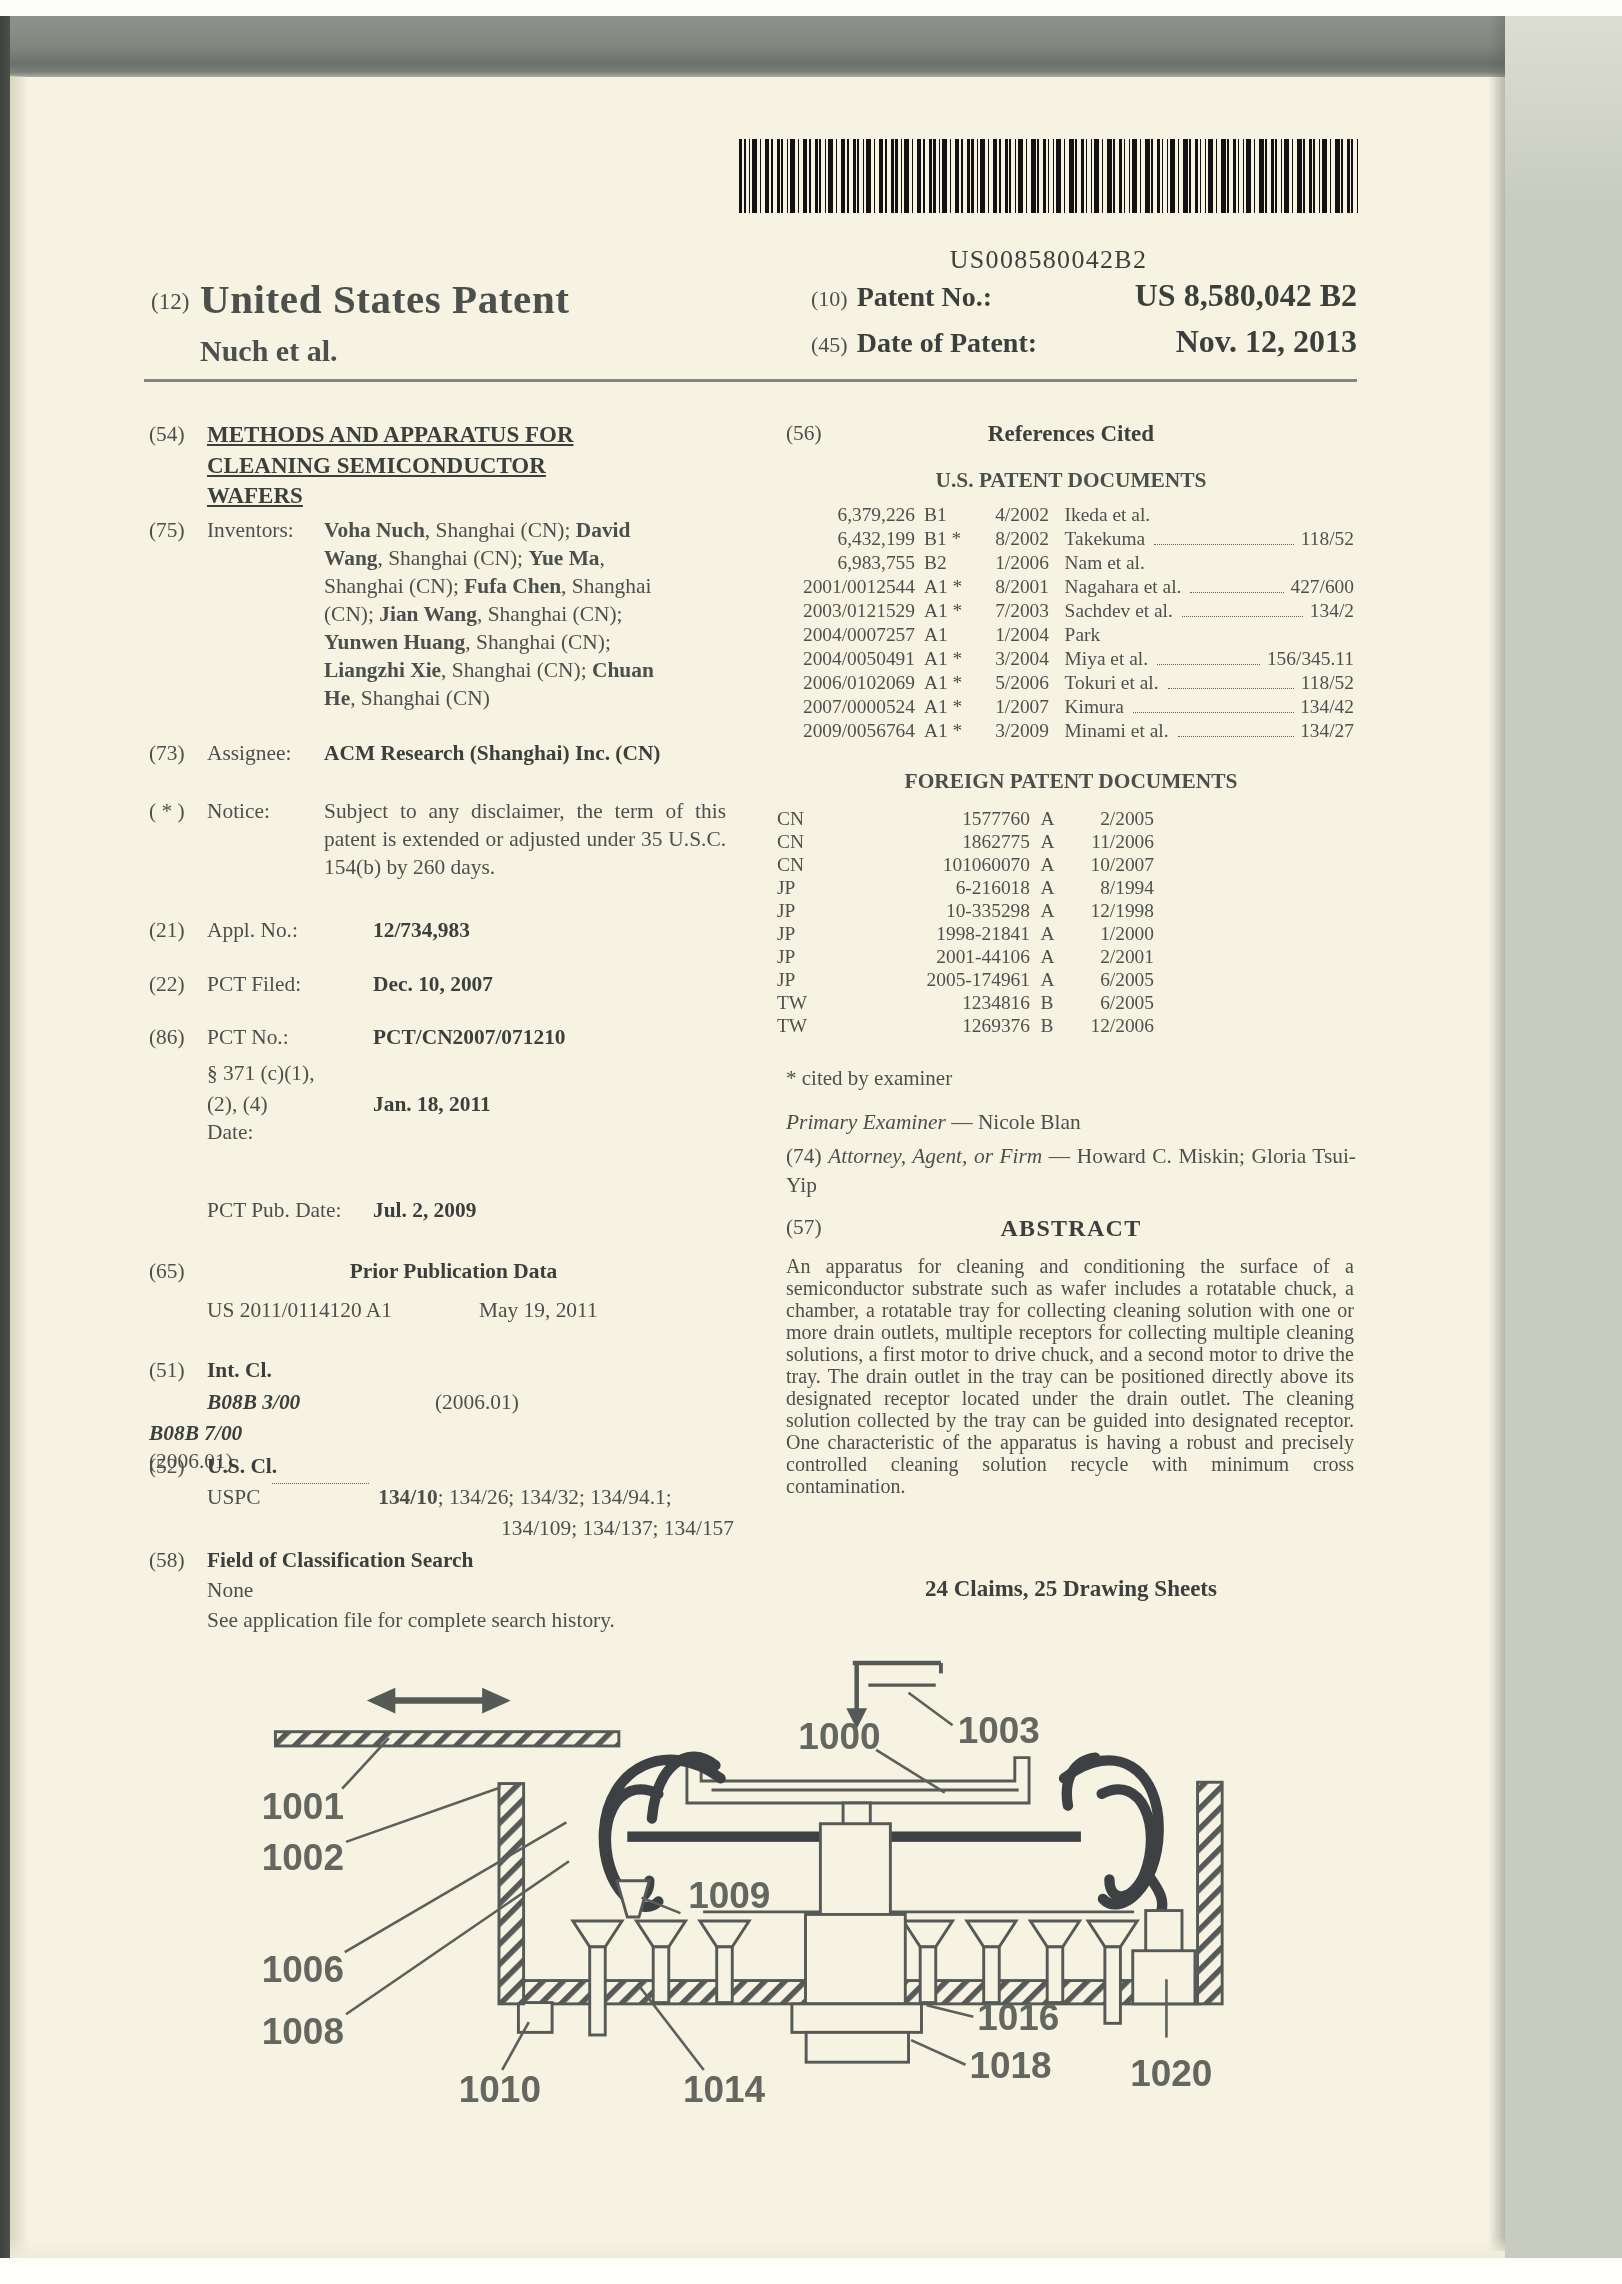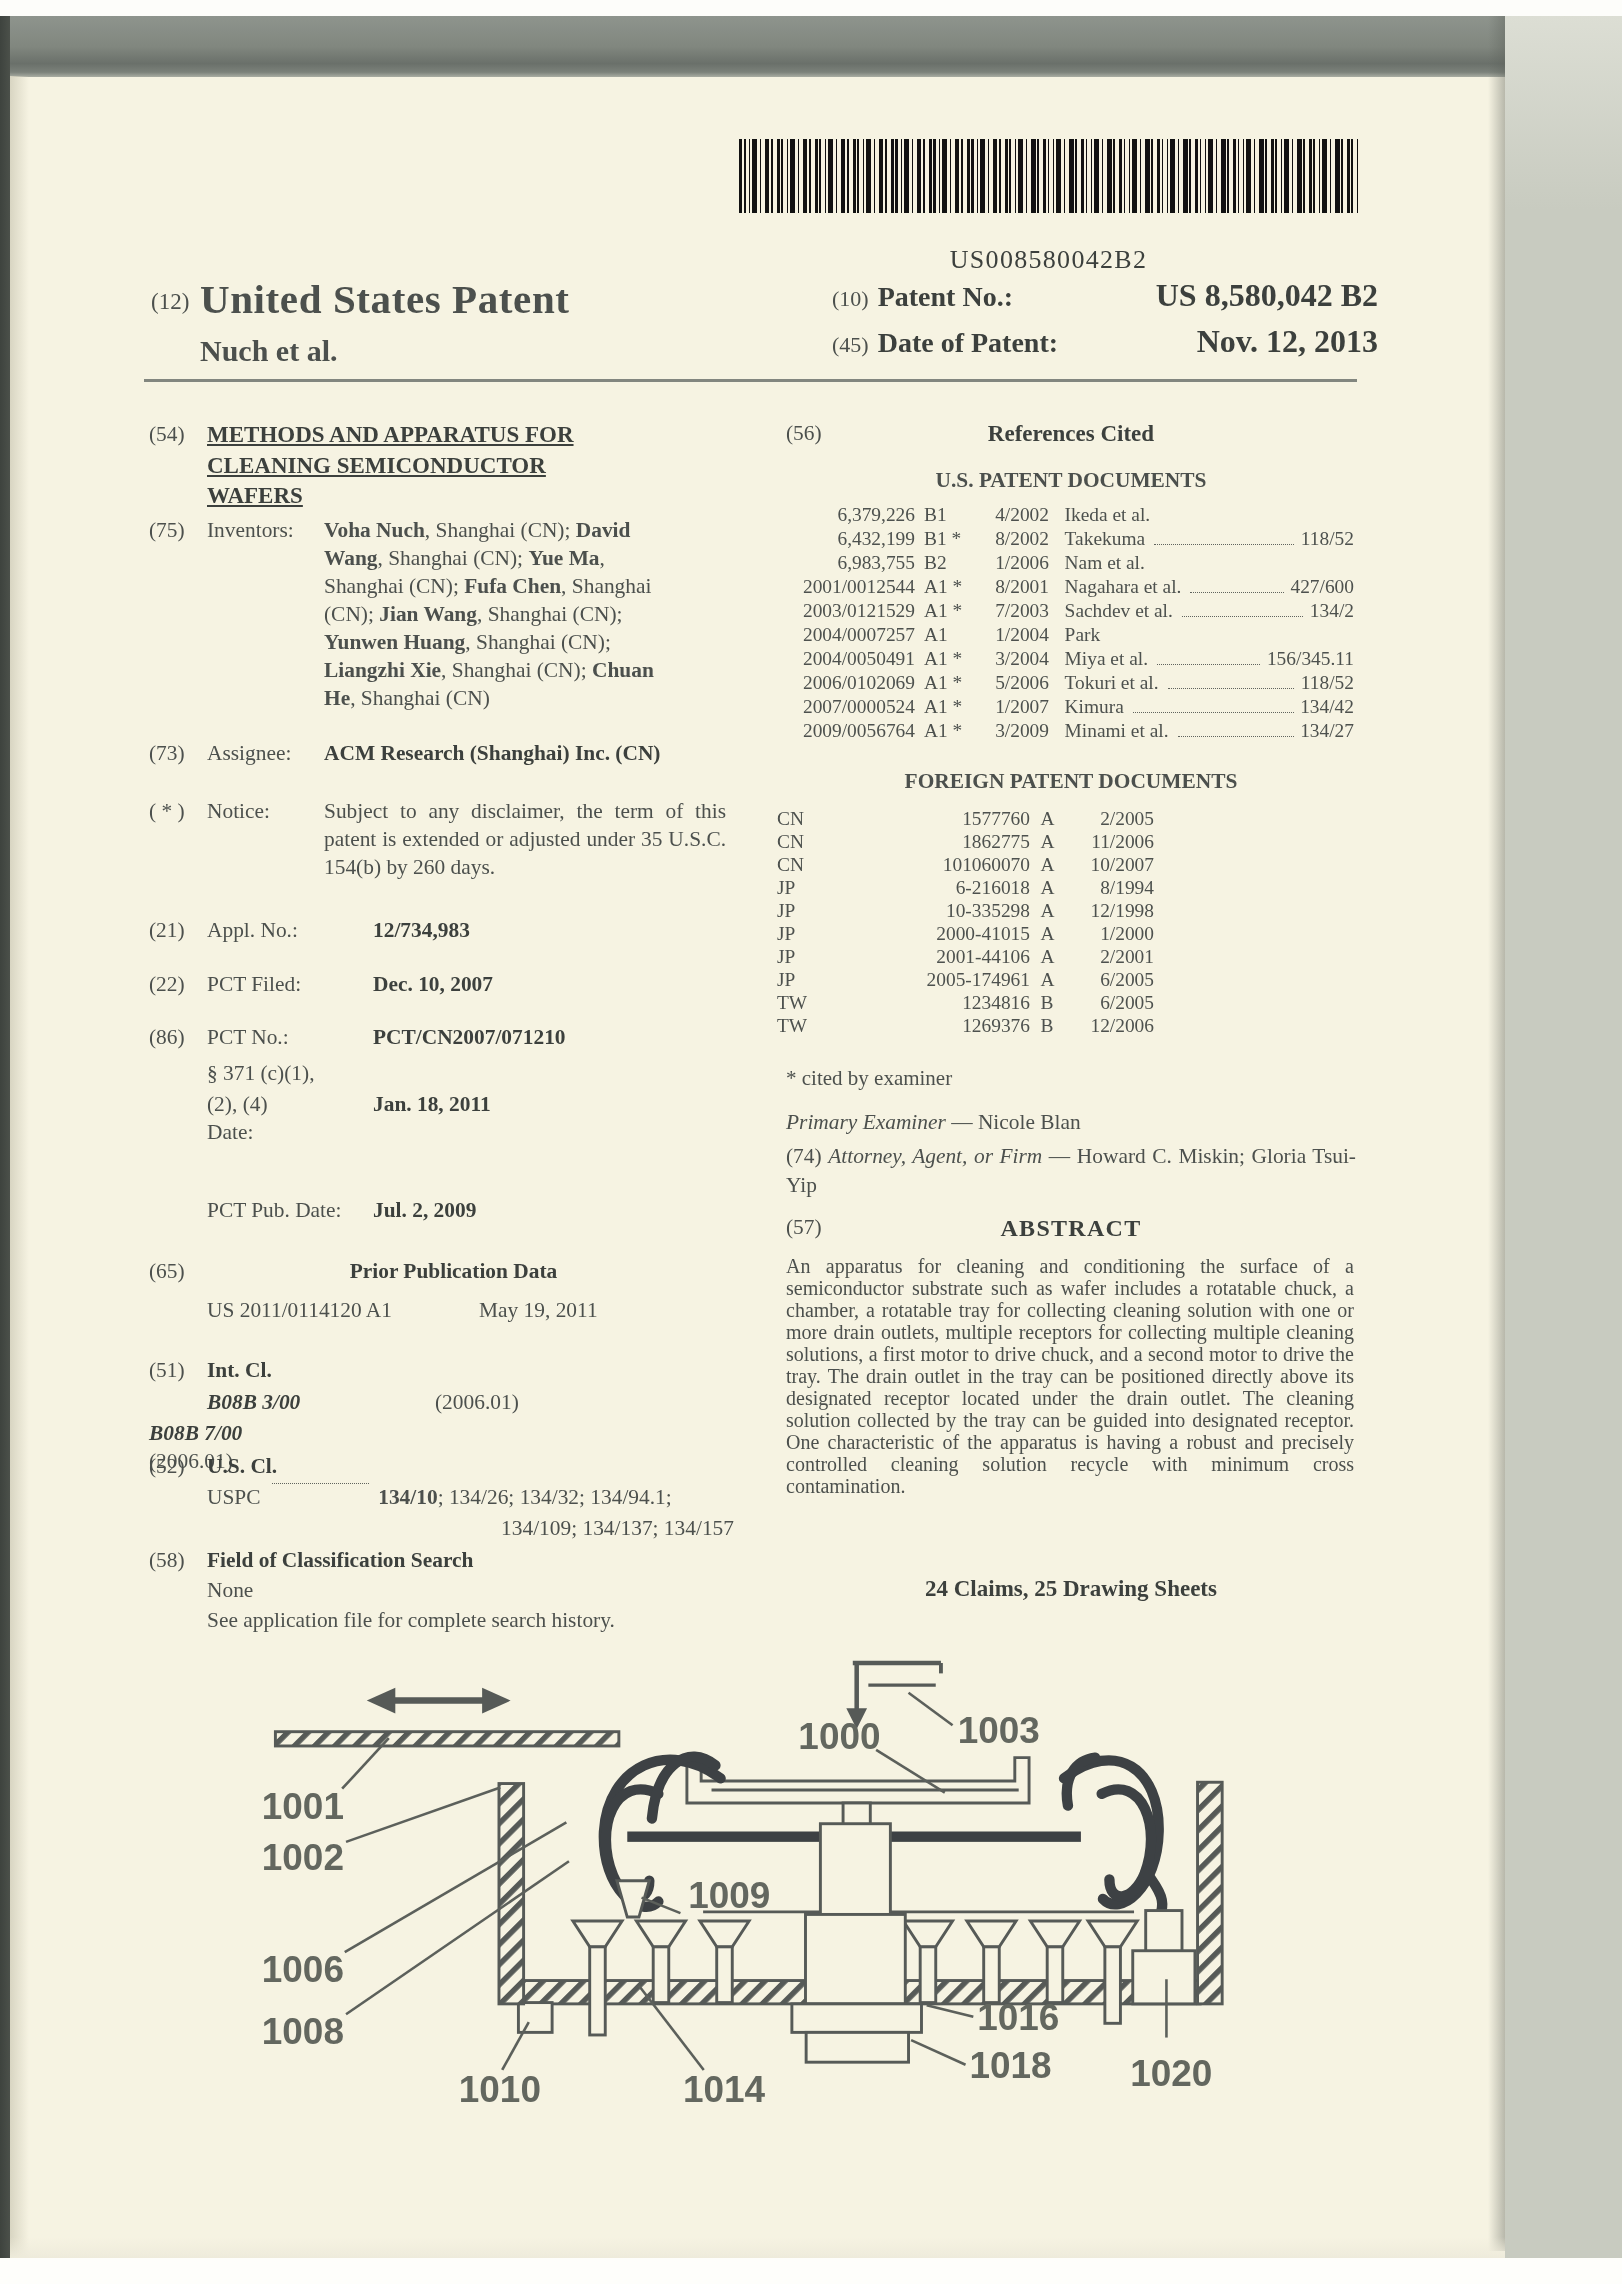--- a/index.html
+++ b/index.html
@@ -33,21 +33,21 @@
       #121212 9.7px 11px, transparent 11px 13px,
       #121212 13px 18px, transparent 18px 21px,
       #121212 21px 22px, transparent 22px 26px,
       #121212 26px 30.5px, transparent 30.5px 32px,
       #121212 32px 34px, transparent 34px 38px); }
   #barcode-text { left:739px; top:216px; width:619px; text-align:center;
     font-size:26px; letter-spacing:1.3px; color:#3c403d;margin-top:29px; }
   #h-kind { left:151px; top:289px; font-size:23px; color:#4c504d; }
   #h-title { left:200px; top:275px; font-size:41px; font-weight:bold; color:#4c504d; letter-spacing:0.6px;text-align:center; }
   #h-auth { left:200px; top:334px; font-size:30px; font-weight:bold; color:#4c504d; }
-  .h-right { left:811px; width:546px; display:flex; align-items:baseline; color:#3c403d;margin-left:21px; }
+  .h-right { left:811px; width:546px; display:flex; align-items:baseline; color:#3c403d; }
   .h-right .pn { font-size:22px; color:#4c504d; margin-right:9px; }
   .h-right .pl { font-size:28px; font-weight:bold; }
   .h-right .pv { font-size:32px; font-weight:bold; margin-left:auto; }
   #hrule { left:144px; top:379px; width:1213px; height:3.2px; background:#82867f; }
 
   
   .lrow { position:absolute; left:149px; width:585px; display:flex; align-items:flex-start;
     font-size:21.4px; line-height:28px; color:#4c504d; }
   .n { width:58px; flex:none; }
   .lab { width:117px; flex:none; }
@@ -345,21 +345,21 @@
         <span class="f-date">8/1994</span>
       </div>
       <div class="frow">
         <span class="f-cc">JP</span>
         <span class="f-num">10-335298</span>
         <span class="f-kind">A</span>
         <span class="f-date">12/1998</span>
       </div>
       <div class="frow">
         <span class="f-cc">JP</span>
-        <span class="f-num">2000-41015</span>
+        <span class="f-num">1998-21841</span>
         <span class="f-kind">A</span>
         <span class="f-date">1/2000</span>
       </div>
       <div class="frow">
         <span class="f-cc">JP</span>
         <span class="f-num">2001-44106</span>
         <span class="f-kind">A</span>
         <span class="f-date">2/2001</span>
       </div>
       <div class="frow">

